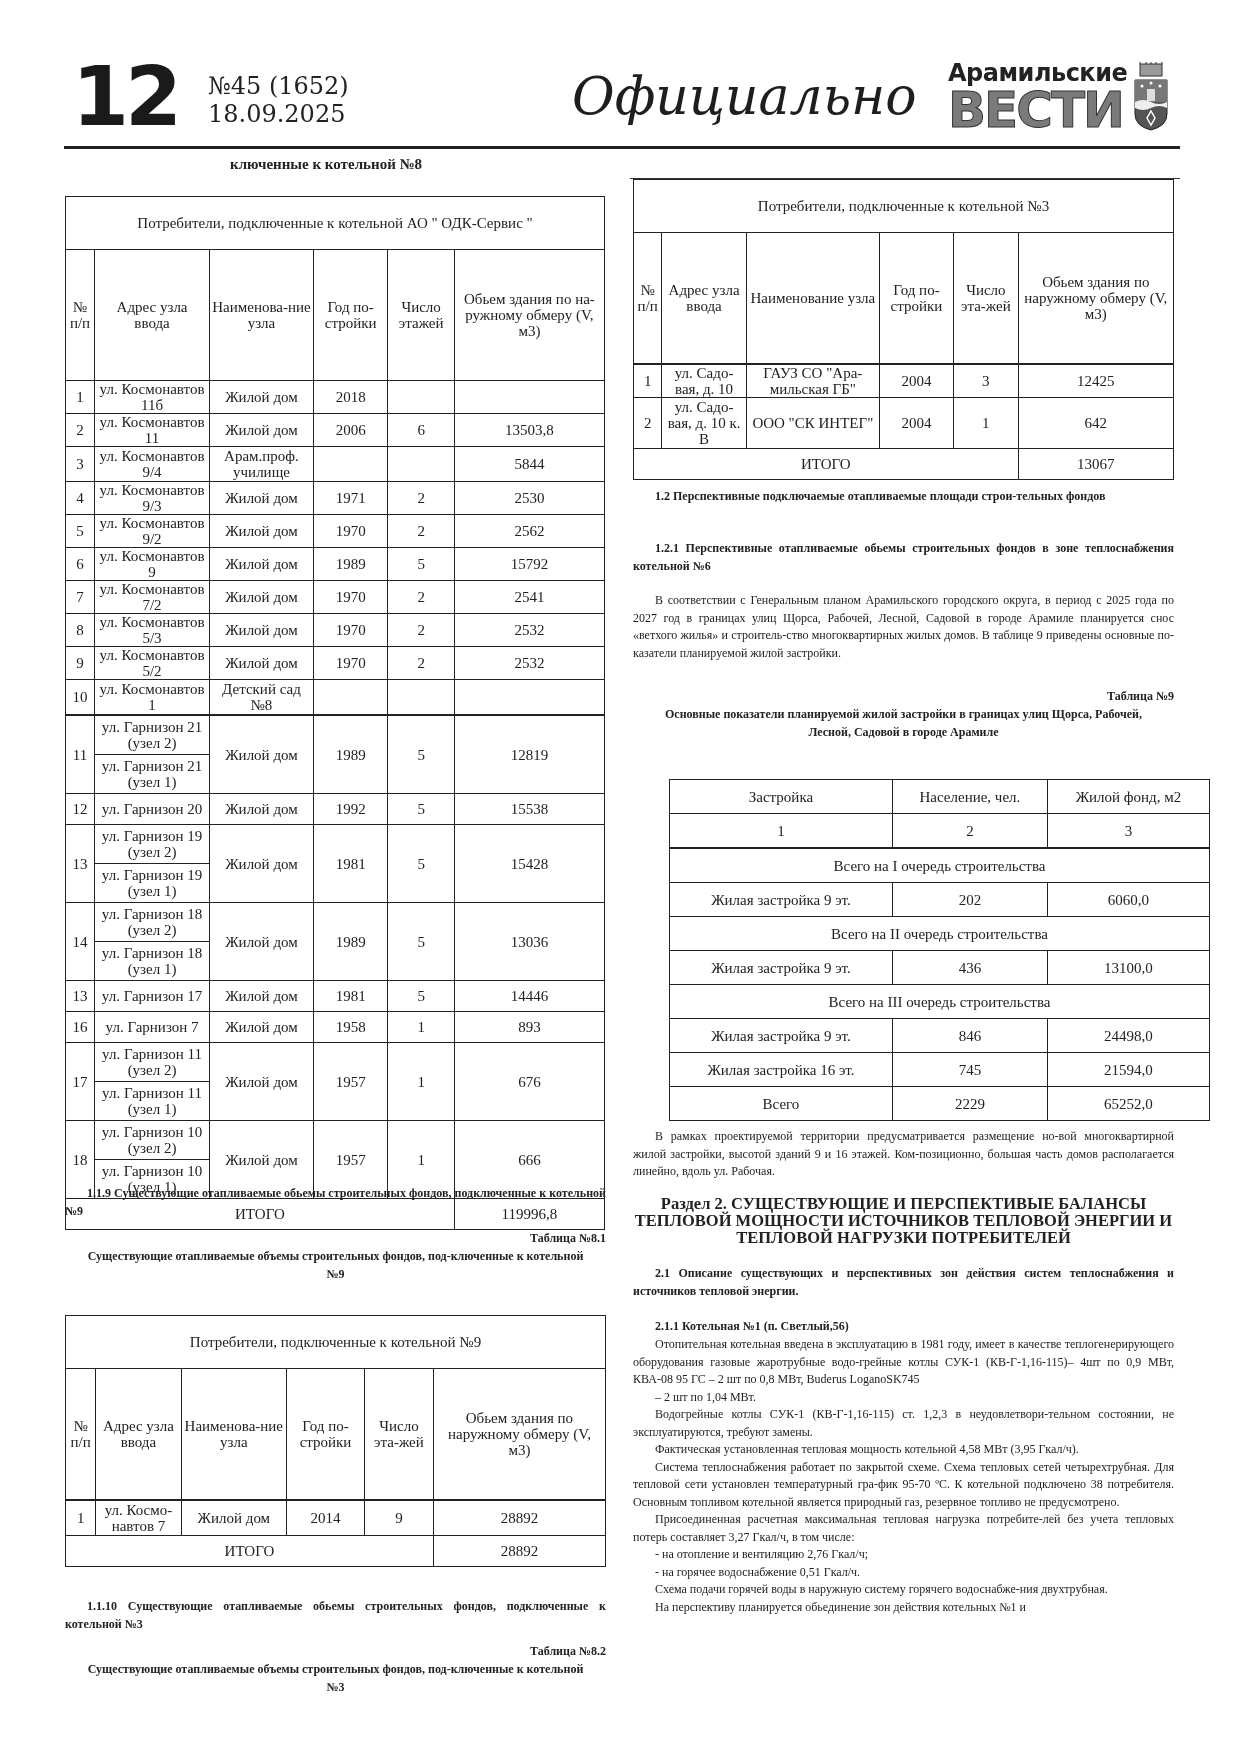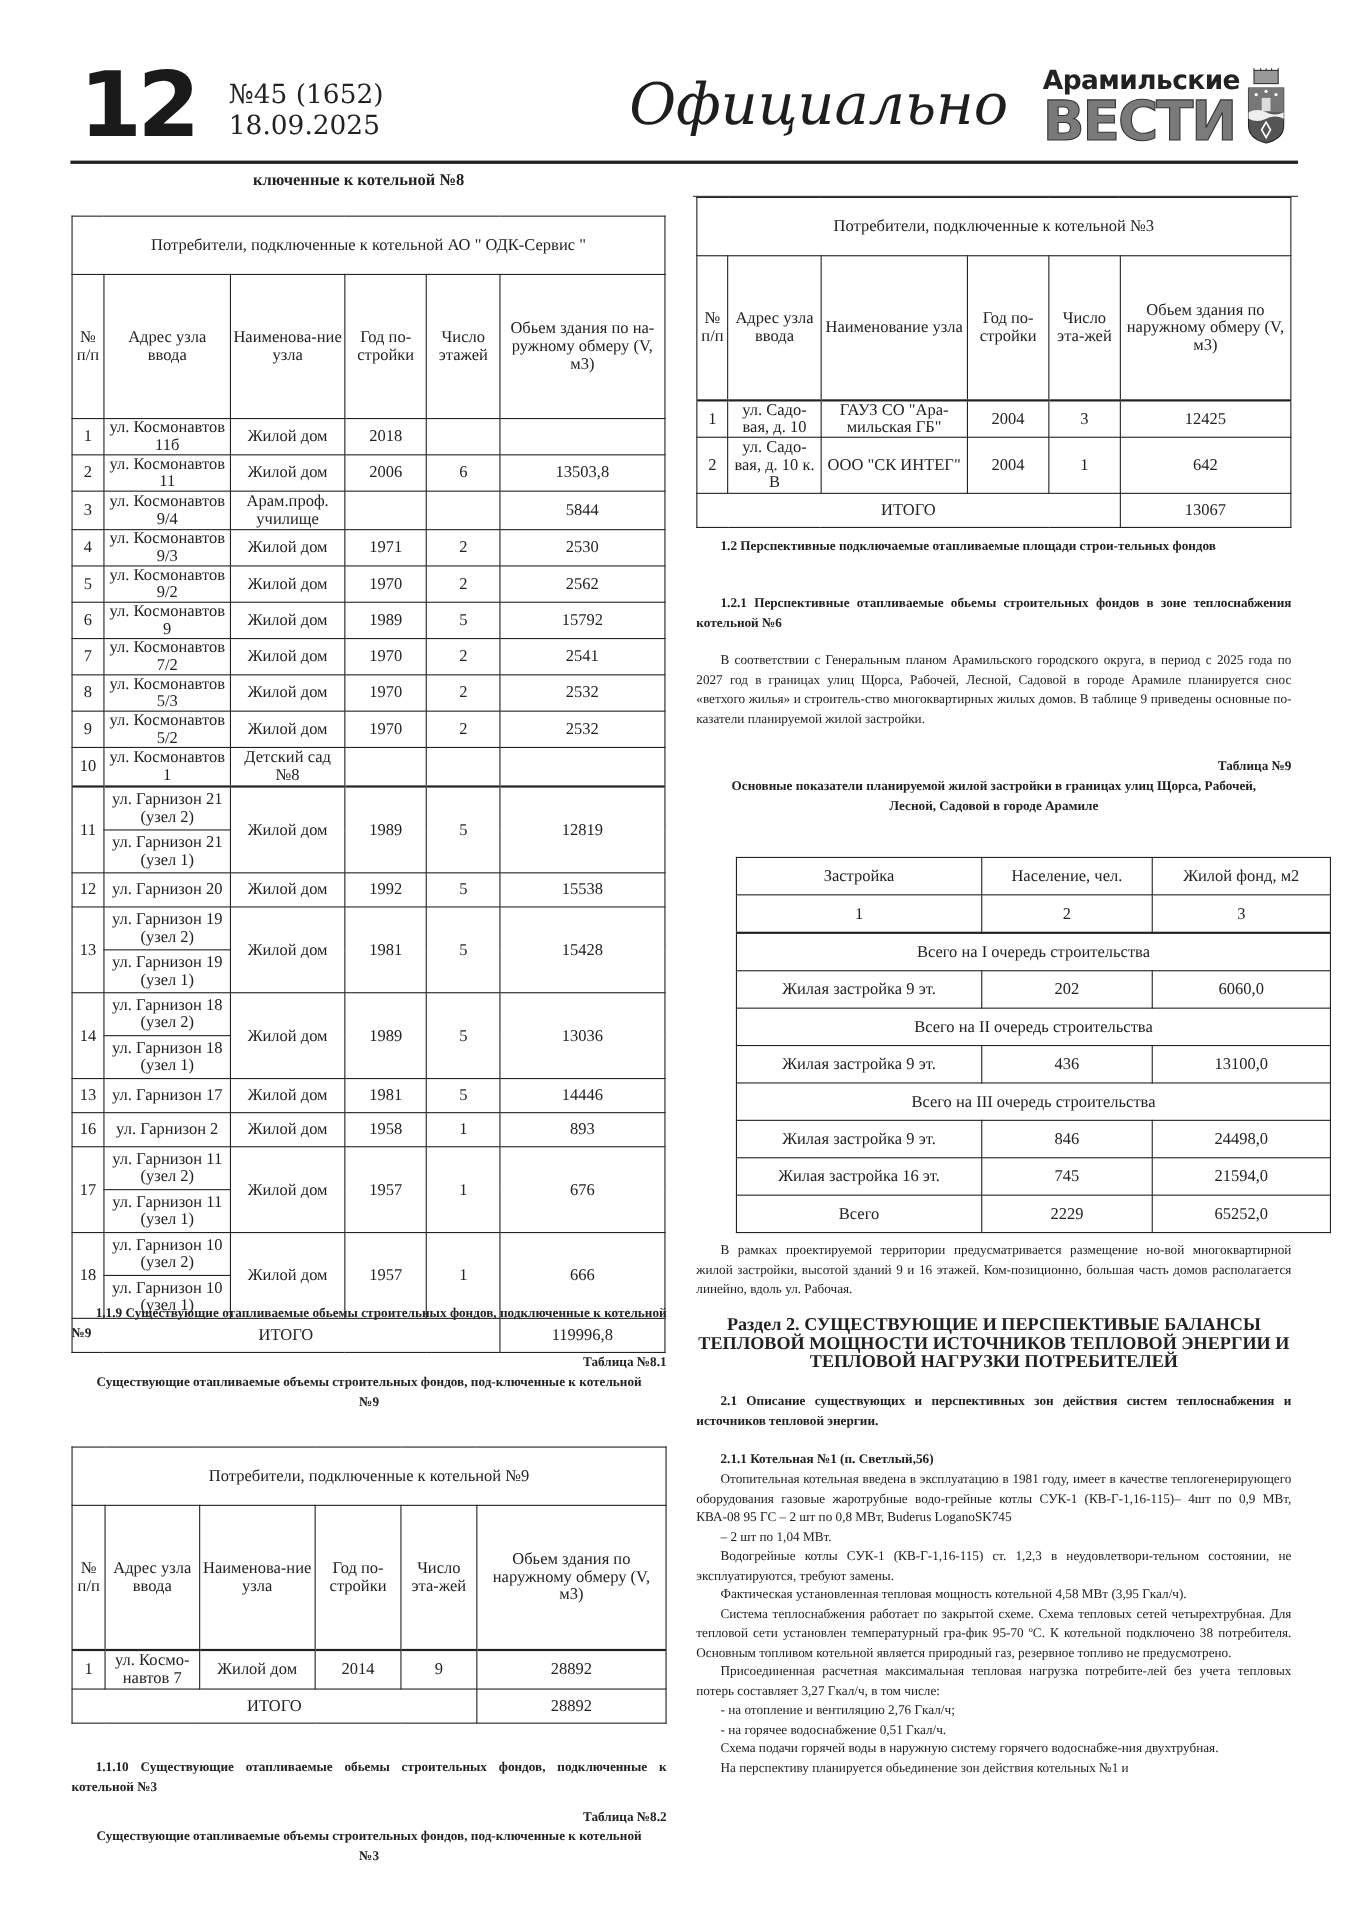--- a/index.html
+++ b/index.html
@@ -217,21 +217,21 @@
       <tr class="r">
         <td>13</td>
         <td>ул. Гарнизон 17</td>
         <td>Жилой дом</td>
         <td>1981</td>
         <td>5</td>
         <td>14446</td>
       </tr>
       <tr class="r">
         <td>16</td>
-        <td>ул. Гарнизон 2</td>
+        <td>ул. Гарнизон 7</td>
         <td>Жилой дом</td>
         <td>1958</td>
         <td>1</td>
         <td>893</td>
       </tr>
       <tr class="r3">
         <td rowspan="2">17</td>
         <td>ул. Гарнизон 11 (узел 2)</td>
         <td rowspan="2">Жилой дом</td>
         <td rowspan="2">1957</td>

